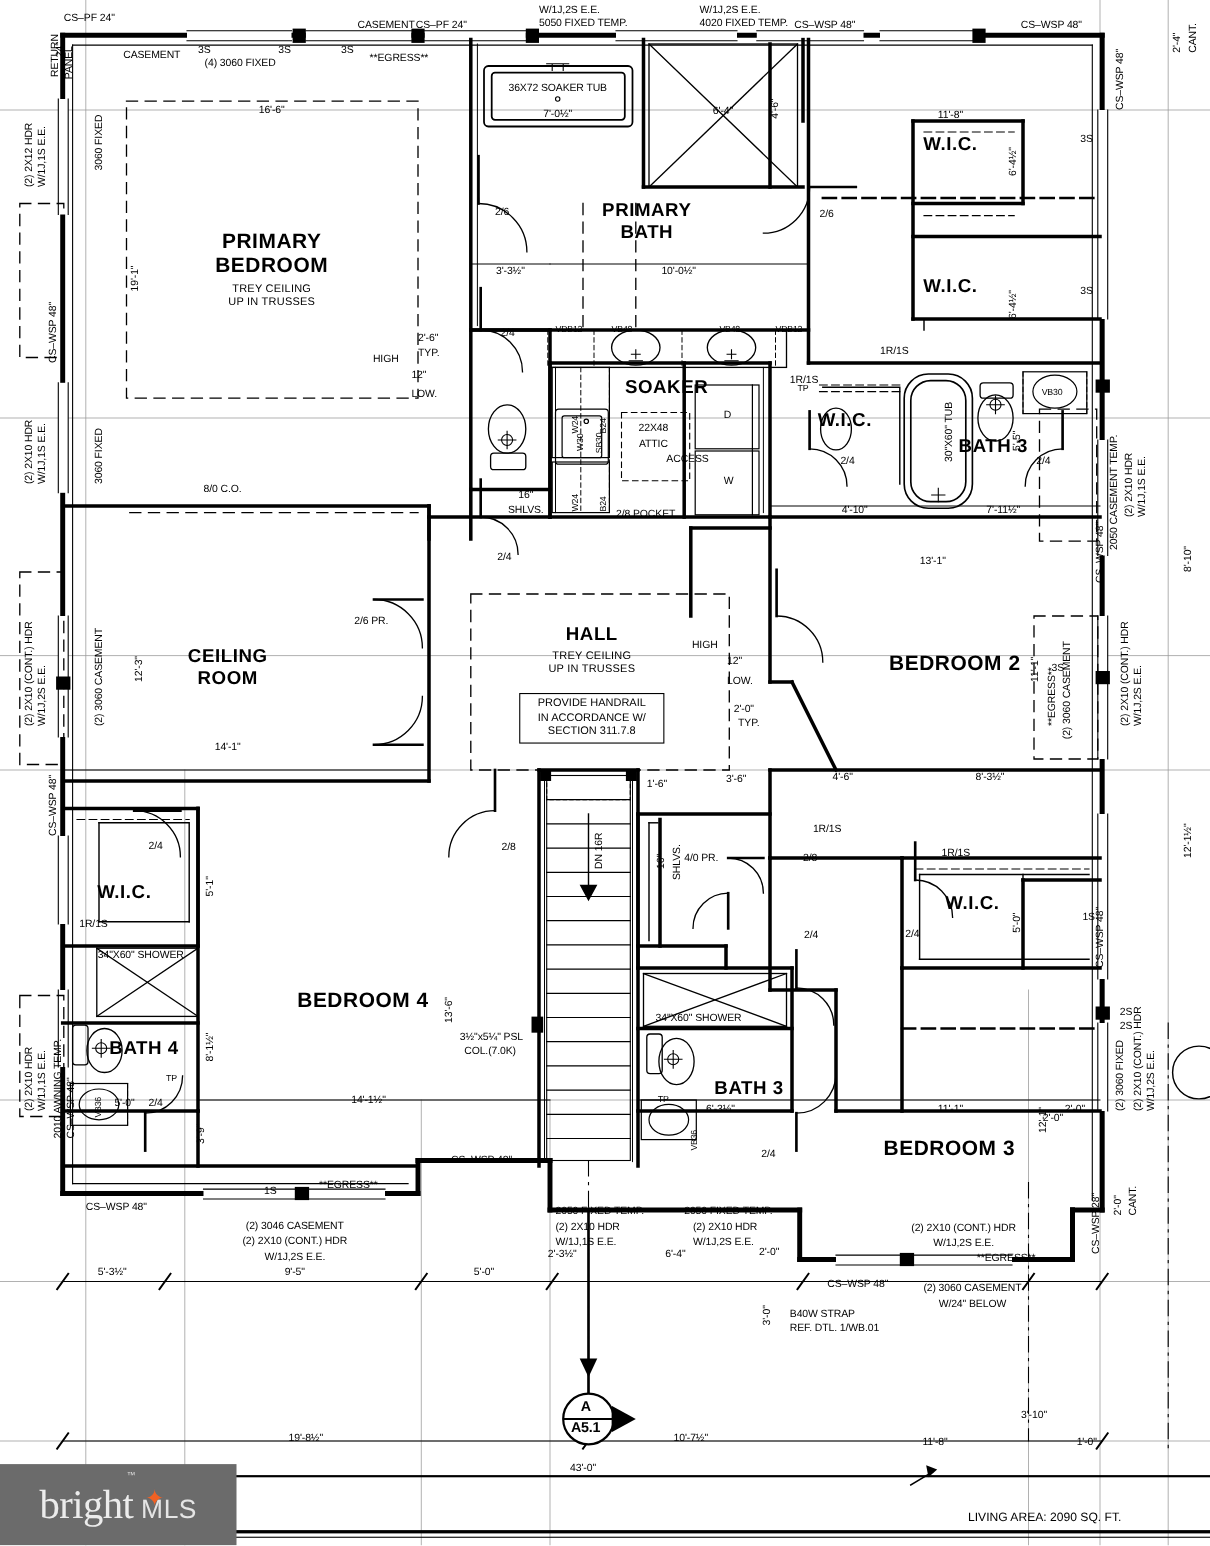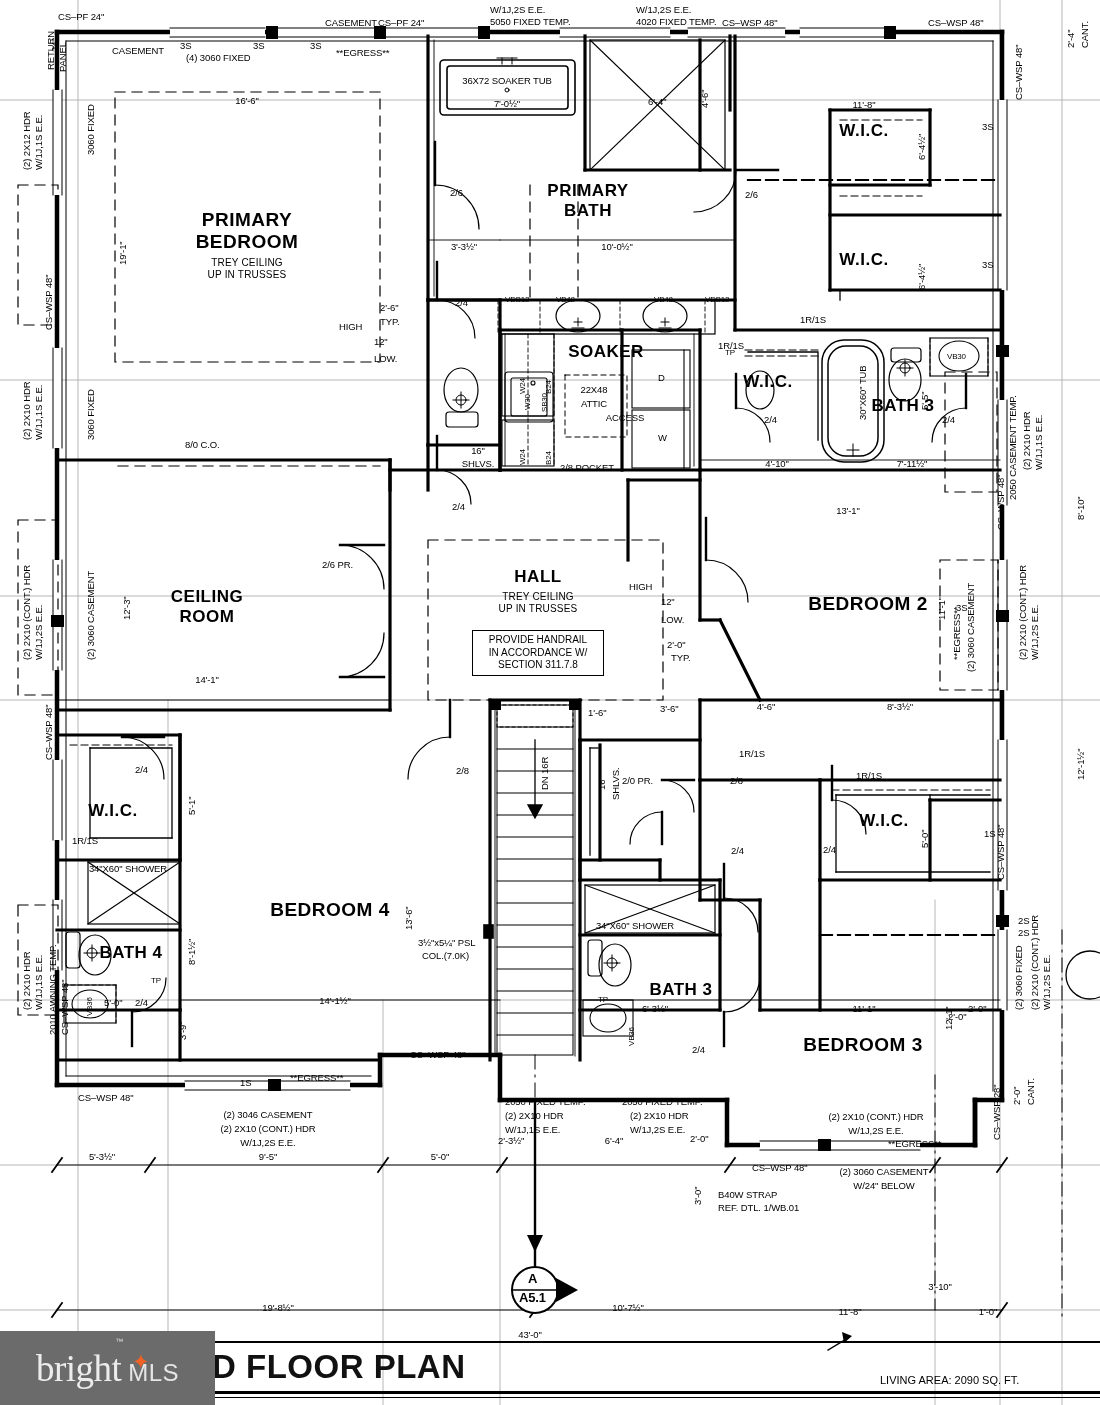--- a/index.html
+++ b/index.html
@@ -786,21 +786,21 @@
 
   <div class="lbl dim" style="left:450px; top:188px;">2/6</div>
   <div class="lbl dim" style="left:745px; top:190px;">2/6</div>
   <div class="lbl dim" style="left:455px; top:298px;">2/4</div>
   <div class="lbl dim" style="left:452px; top:502px;">2/4</div>
   <div class="lbl dim" style="left:764px; top:415px;">2/4</div>
   <div class="lbl dim" style="left:942px; top:415px;">2/4</div>
   <div class="lbl dim" style="left:322px; top:560px;">2/6 PR.</div>
   <div class="lbl dim" style="left:456px; top:766px;">2/8</div>
   <div class="lbl dim" style="left:730px; top:776px;">2/8</div>
-  <div class="lbl dim" style="left:622px; top:776px;">2/0 PR.</div>
+  <div class="lbl dim" style="left:622px; top:776px;">4/0 PR.</div>
   <div class="lbl dim" style="left:823px; top:845px;">2/4</div>
   <div class="lbl dim" style="left:135px; top:765px;">2/4</div>
   <div class="lbl dim" style="left:135px; top:998px;">2/4</div>
   <div class="lbl dim" style="left:692px; top:1045px;">2/4</div>
   <div class="lbl dim" style="left:731px; top:846px;">2/4</div>
 
   <div class="lbl dim" style="left:58px; top:12px;">CS–PF 24"</div>
   <div class="lbl dim" style="left:112px; top:46px;">CASEMENT</div>
   <div class="lbl dim" style="left:186px; top:53px;">(4) 3060 FIXED</div>
   <div class="lbl dim" style="left:180px; top:41px;">3S</div>
@@ -954,21 +954,20 @@
   <div class="lbl dim ctr" style="left:988px; top:1307px;">1'-0"</div>
   <div class="lbl dim ctr" style="left:278px; top:1303px;">19'-8½"</div>
   <div class="lbl dim ctr" style="left:628px; top:1303px;">10'-7½"</div>
   <div class="lbl dim ctr" style="left:530px; top:1330px;">43'-0"</div>
   <div class="lbl dim" style="left:948px; top:1012px;">2'-0"</div>
 
   <div class="lbl" style="left:528px; top:1272px; font-size:13px; font-weight:bold;">A</div>
   <div class="lbl" style="left:519px; top:1291px; font-size:13px; font-weight:bold;">A5.1</div>
 
   <div id="titlerule1"></div>
-  <div id="plantitle">D FLOOR PLAN</div>
   <div id="titlerule2"></div>
   <div id="titlerule3"></div>
   <div id="livingarea">LIVING AREA: 2090 SQ. FT.</div>
 
   <div id="watermark">
     <div id="wm-inner">
       <span id="wm-bright">bright</span>
       <span id="wm-star">✦</span>
       <span id="wm-tm">™</span>
       <span id="wm-mls">MLS</span>

